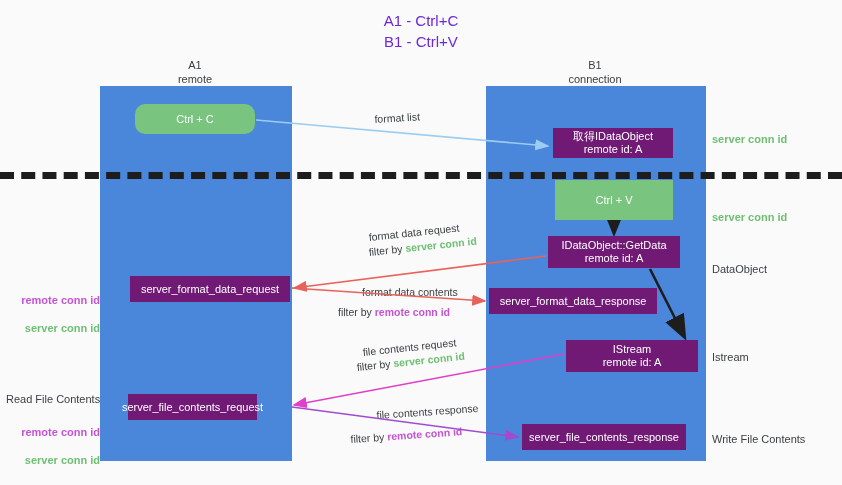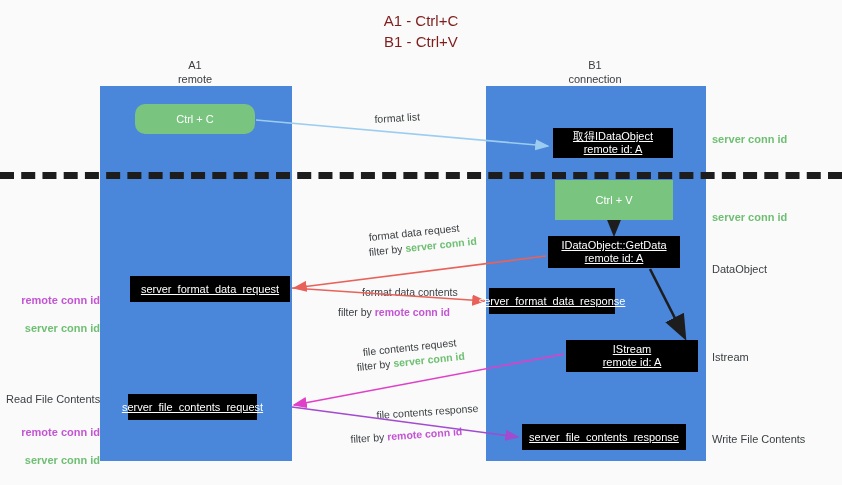--- a/index.html
+++ b/index.html
@@ -17,21 +17,21 @@
   }
   
   .title {
     position: absolute;
     left: 0;
     top: 10px;
     width: 842px;
     text-align: center;
     font-size: 15px;
     line-height: 21px;
-    color: #7f1d1d;
+    color: #6d28d9;
     white-space: pre-line;
   }
   
   .col-header {
     position: absolute;
     text-align: center;
     font-size: 11px;
     line-height: 14px;
     color: #3c4043;
     white-space: pre-line;
@@ -66,29 +66,29 @@
     align-items: center;
     justify-content: center;
     color: #ffffff;
     font-size: 11px;
     line-height: 13px;
     text-align: center;
     white-space: pre-line;
     z-index: 6;
   }
   .node.green { background: #79c47e; }
-  .node.orange { background: #000000; text-decoration: underline; }
+  .node.orange { background: #701a75; }
 
   #node-ctrlc   { left: 135px; top: 104px; width: 120px; height: 30px; border-radius: 10px; }
   #node-ctrlv   { left: 555px; top: 180px; width: 118px; height: 40px; }
   #node-ido     { left: 553px; top: 128px; width: 120px; height: 30px; }
   #node-getdata { left: 548px; top: 236px; width: 132px; height: 32px; }
   #node-istream { left: 566px; top: 340px; width: 132px; height: 32px; }
   #node-fdreq   { left: 130px; top: 276px; width: 160px; height: 26px; }
-  #node-fdresp  { left: 489px; top: 288px; width: 126px; height: 26px; }
+  #node-fdresp  { left: 489px; top: 288px; width: 168px; height: 26px; }
   #node-fcreq   { left: 128px; top: 394px; width: 129px; height: 26px; }
   #node-fcresp  { left: 522px; top: 424px; width: 164px; height: 26px; }
 
   
   .side-note {
     position: absolute;
     font-size: 11px;
     line-height: 14px;
     white-space: pre-line;
   }

